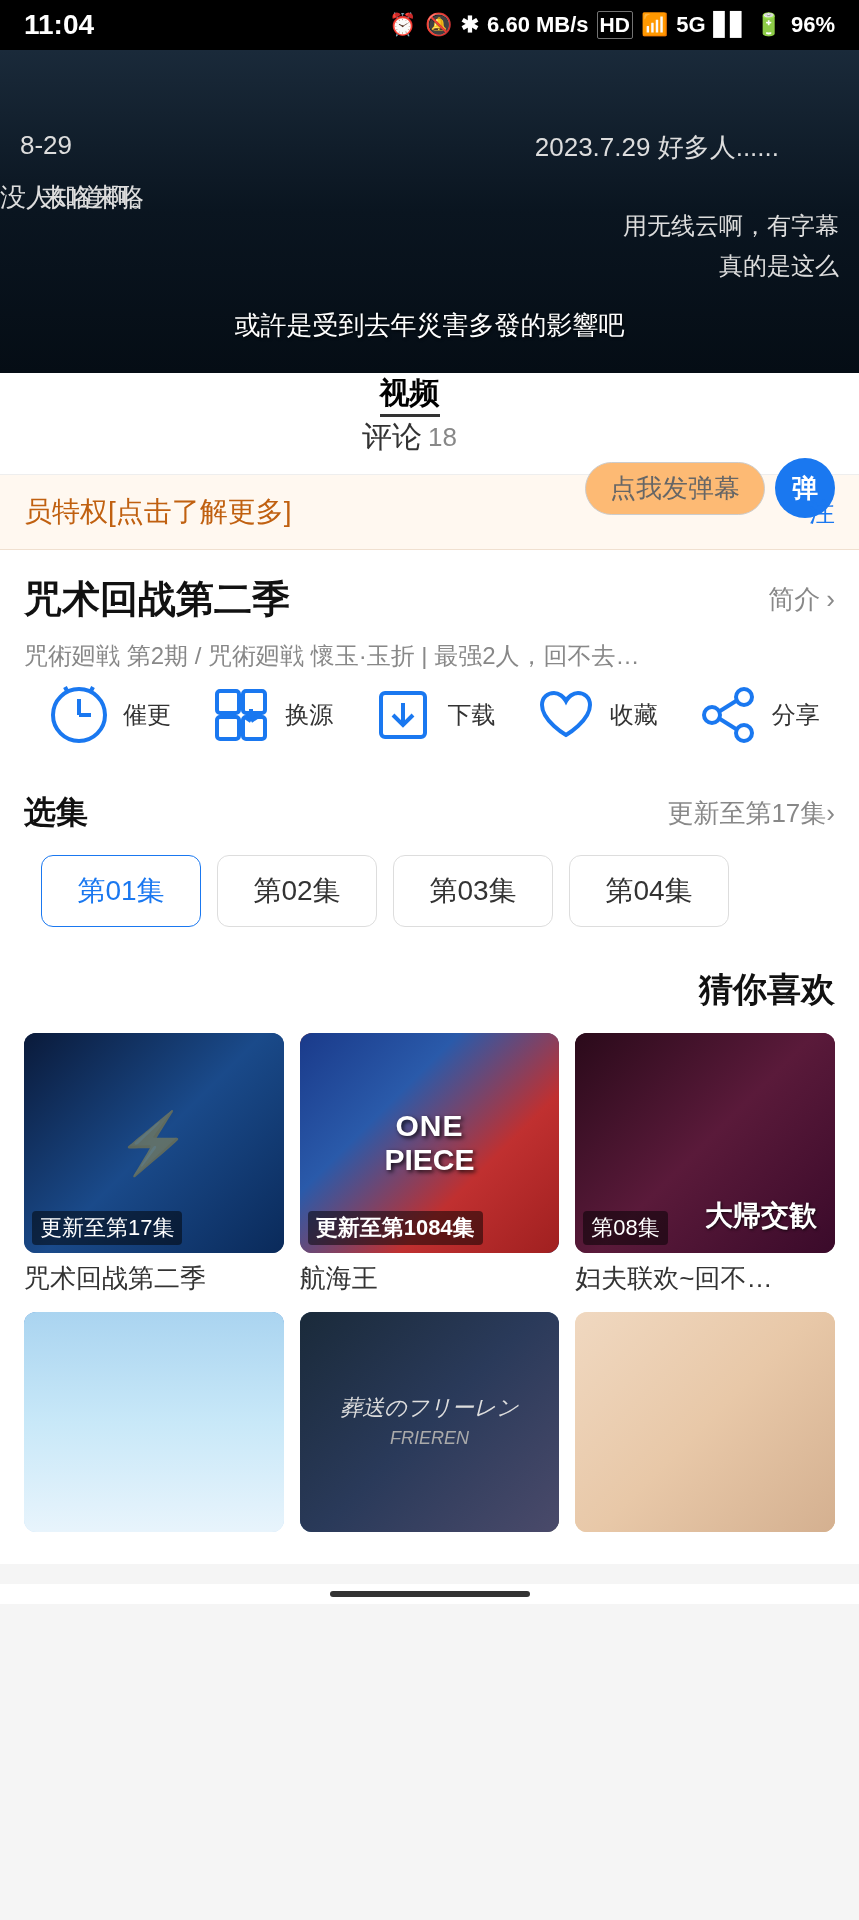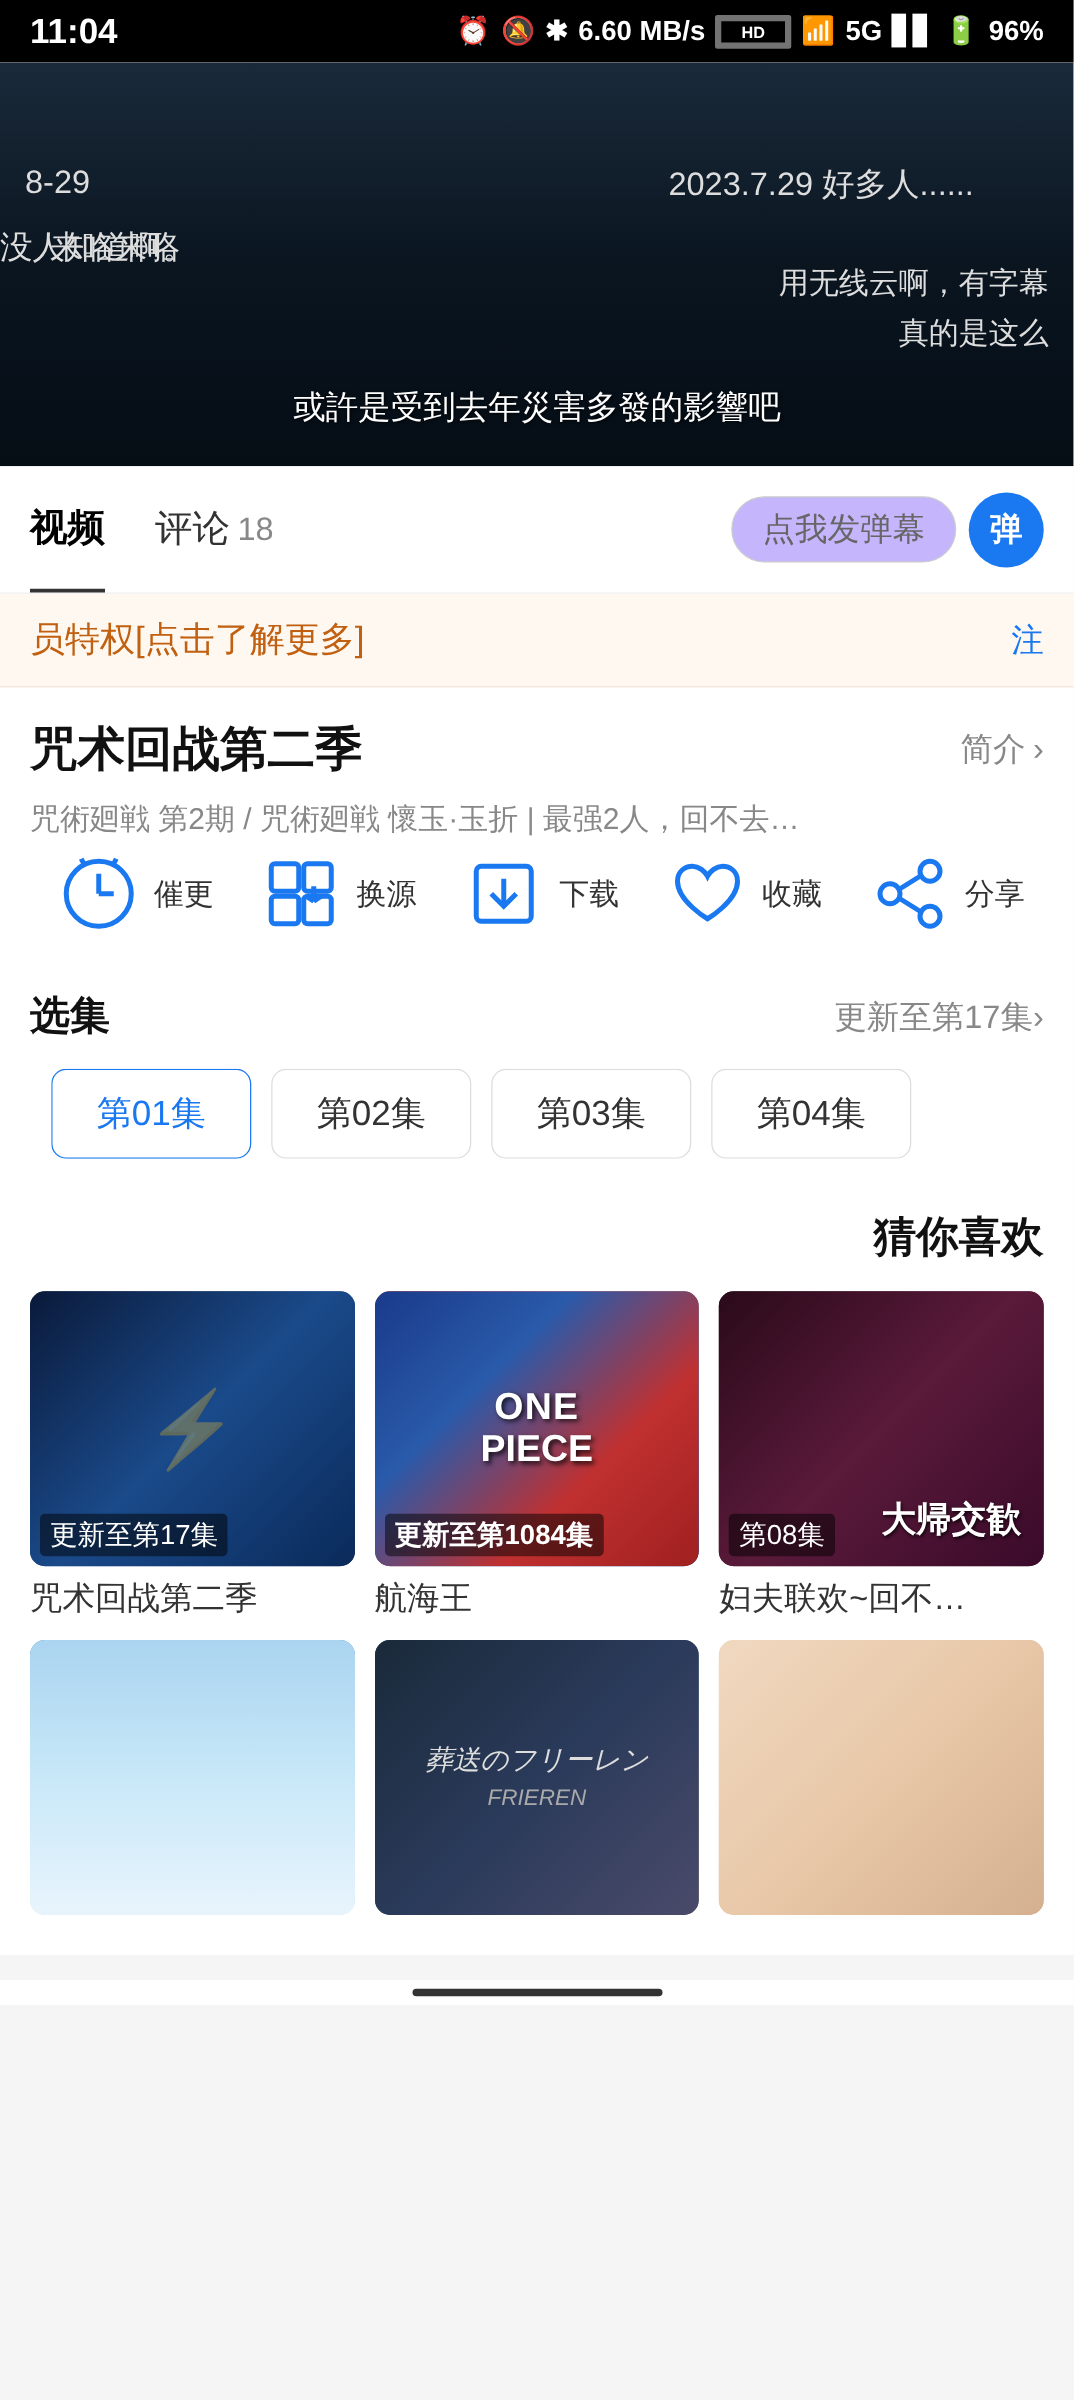--- a/index.html
+++ b/index.html
@@ -63,20 +63,21 @@
     }
 
     
     .tab-bar {
       background: #fff;
       display: flex;
       align-items: center;
       padding: 0 24px;
       height: 102px;
       border-bottom: 1px solid #eee;
+      flex-direction: column;
     }
     .tab-item {
       font-size: 30px;
       color: #333;
       margin-right: 40px;
       height: 100%;
       display: flex;
       align-items: center;
       cursor: pointer;
     }
@@ -95,21 +96,21 @@
       display: flex;
       align-items: center;
       gap: 10px;
     }
     .danmu-send-btn {
       border: 1px solid #ccc;
       border-radius: 30px;
       padding: 8px 24px;
       font-size: 26px;
       color: #666;
-      background: #c4b5fd;
+      background: #fdba74;
       cursor: pointer;
     }
     .danmu-icon-btn {
       width: 60px;
       height: 60px;
       background: #1a78f0;
       border-radius: 50%;
       display: flex;
       align-items: center;
       justify-content: center;
@@ -355,21 +356,21 @@
 </head>
 <body>
 
 <div class="status-bar">
   <span class="time">11:04</span>
   <div class="status-icons">
     <span>⏰</span>
     <span>🔕</span>
     <span>✱</span>
     <span>6.60 MB/s</span>
-    <span style="border:5px solid #737373;padding:1px 16px;font-size:13px;border-radius:2px;">HD</span>
+    <span style="border:1px solid #737373;padding:1px 2px;font-size:21px;border-radius:2px;">HD</span>
     <span>📶</span>
     <span>5G</span>
     <span>▋▋</span>
     <span>🔋</span>
     <span>96%</span>
   </div>
 </div>
 
 <div class="video-area">
   <div class="video-bg"></div>

